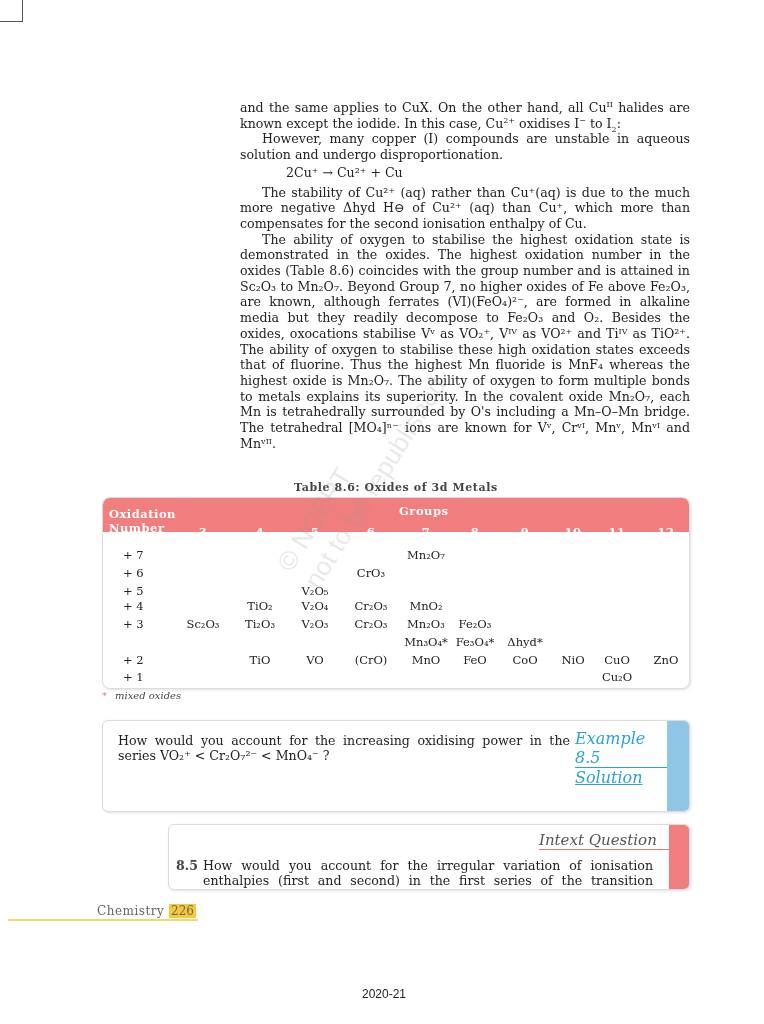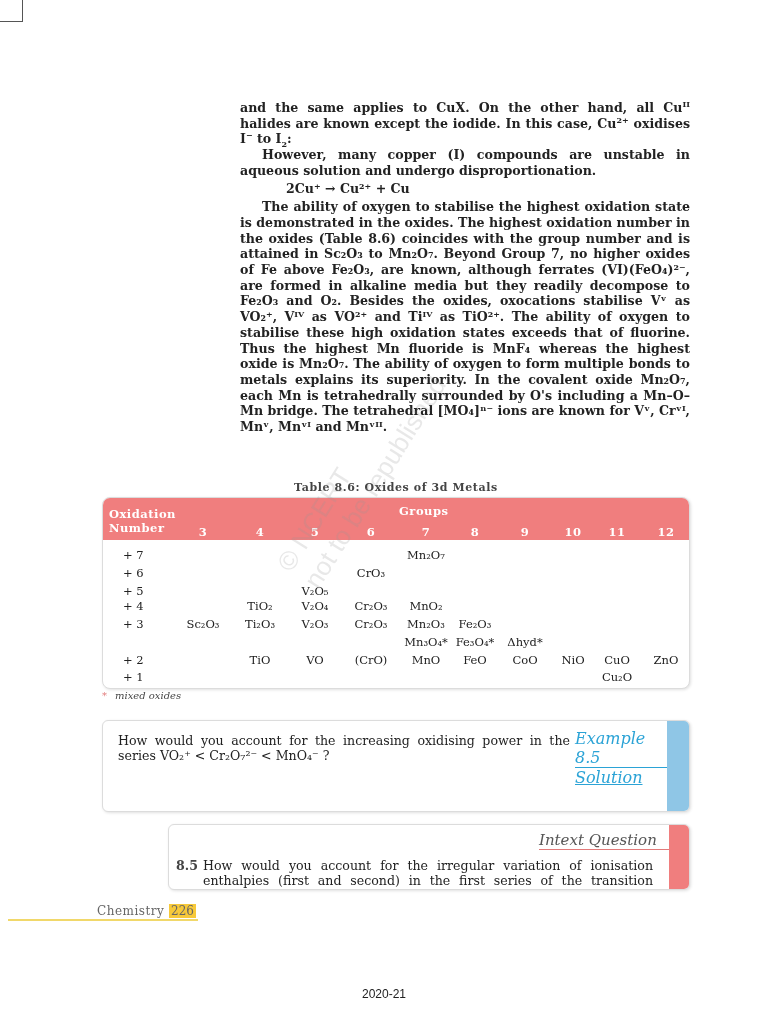--- a/index.html
+++ b/index.html
@@ -1,27 +1,27 @@
 <!DOCTYPE html>
 <html><head>
 <meta charset="utf-8">
 <style>
   html, body { margin: 0; padding: 0; background: #ffffff; }
   body { width: 764px; height: 1024px; position: relative; overflow: hidden;
          font-family: "DejaVu Serif", "Liberation Serif", serif; color: #222; }
   .corner-box { position: absolute; left: 0; top: 0; width: 22px; height: 21px; border: 1px solid #555; border-left: none; border-top: none; }
   .body-text { position: absolute; left: 240px; top: 100px; width: 450px; font-size: 12.6px; line-height: 15.7px; text-align: justify; }
-  .body-text p { margin: 0; font-weight: bold; }
+  .body-text p { margin: 0; }
   .indent { text-indent: 22px; }
   .eq { padding-left: 46px; margin: 2px 0 3px 0 !important; }
   .gap { margin-top: 4px !important; }
   sup, sub { font-size: 8px; line-height: 0; }
   .table-caption { position: absolute; left: 294px; top: 481px; font-size: 11px; font-weight: bold; letter-spacing: 0.6px; color: #444; }
   .table-wrap { position: absolute; left: 102px; top: 497px; width: 586px; height: 190px; border-radius: 8px; border: 1px solid #dcdcdc; box-shadow: 1px 1px 3px rgba(0,0,0,0.12); overflow: hidden; background: #fff; }
-  .table-head { position: absolute; left: 0; top: 0; width: 100%; height: 42px; background: #f07e7e; color: #fff; font-weight: bold; font-size: 11.5px; letter-spacing: 0.5px; }
+  .table-head { position: absolute; left: 0; top: 0; width: 100%; height: 34px; background: #f07e7e; color: #fff; font-weight: bold; font-size: 11.5px; letter-spacing: 0.5px; }
   .th-ox1 { position: absolute; left: 6px; top: 9px; }
   .th-ox2 { position: absolute; left: 6px; top: 23px; }
   .th-groups { position: absolute; left: 296px; top: 6px; }
   .th-num { position: absolute; top: 27px; width: 30px; text-align: center; }
   .row { position: absolute; left: 0; width: 100%; font-size: 11.5px; height: 14px; }
   .ox { position: absolute; left: 20px; }
   .cell { position: absolute; width: 60px; text-align: center; white-space: nowrap; }
   .footnote { position: absolute; left: 102px; top: 690px; font-size: 10px; font-style: italic; color: #444; }
   .footnote .star { color: #e27a7a; font-style: normal; margin-right: 8px; }
   .example-box { position: absolute; left: 102px; top: 720px; width: 586px; height: 90px; border: 1px solid #dcdcdc; border-radius: 6px; box-shadow: 1px 1px 3px rgba(0,0,0,0.12); background: #fff; overflow: hidden; text-decoration: underline; }
@@ -43,20 +43,21 @@
 </style>
 </head>
 <body>
 
 <div class="corner-box"></div>
 
 <div class="body-text">
   <p><span>and the same applies to CuX. On the other hand, all Cu</span><sup>II</sup><span> halides are known except the iodide. In this case, Cu</span><sup>2+</sup><span> oxidises I</span><sup>−</sup><span> to I</span><sub>2</sub><span>:</span></p>
   <p class="indent">However, many copper (I) compounds are unstable in aqueous solution and undergo disproportionation.</p>
   <p class="eq">2Cu⁺ → Cu²⁺ + Cu</p>
+  <p class="indent gap">The stability of Cu²⁺ (aq) rather than Cu⁺(aq) is due to the much more negative Δhyd H⊖ of Cu²⁺ (aq) than Cu⁺, which more than compensates for the second ionisation enthalpy of Cu.</p>
   <p class="indent">The ability of oxygen to stabilise the highest oxidation state is demonstrated in the oxides. The highest oxidation number in the oxides (Table 8.6) coincides with the group number and is attained in Sc₂O₃ to Mn₂O₇. Beyond Group 7, no higher oxides of Fe above Fe₂O₃, are known, although ferrates (VI)(FeO₄)²⁻, are formed in alkaline media but they readily decompose to Fe₂O₃ and O₂. Besides the oxides, oxocations stabilise Vᵛ as VO₂⁺, Vᴵⱽ as VO²⁺ and Tiᴵⱽ as TiO²⁺. The ability of oxygen to stabilise these high oxidation states exceeds that of fluorine. Thus the highest Mn fluoride is MnF₄ whereas the highest oxide is Mn₂O₇. The ability of oxygen to form multiple bonds to metals explains its superiority. In the covalent oxide Mn₂O₇, each Mn is tetrahedrally surrounded by O's including a Mn–O–Mn bridge. The tetrahedral [MO₄]ⁿ⁻ ions are known for Vᵛ, Crᵛᴵ, Mnᵛ, Mnᵛᴵ and Mnᵛᴵᴵ.</p>
 </div>
 
 <div class="table-caption">Table 8.6: Oxides of 3d Metals</div>
 
 <div class="table-wrap">
   <div class="table-head">
     <span class="th-ox1">Oxidation</span>
     <span class="th-ox2">Number</span>
     <span class="th-groups">Groups</span>

